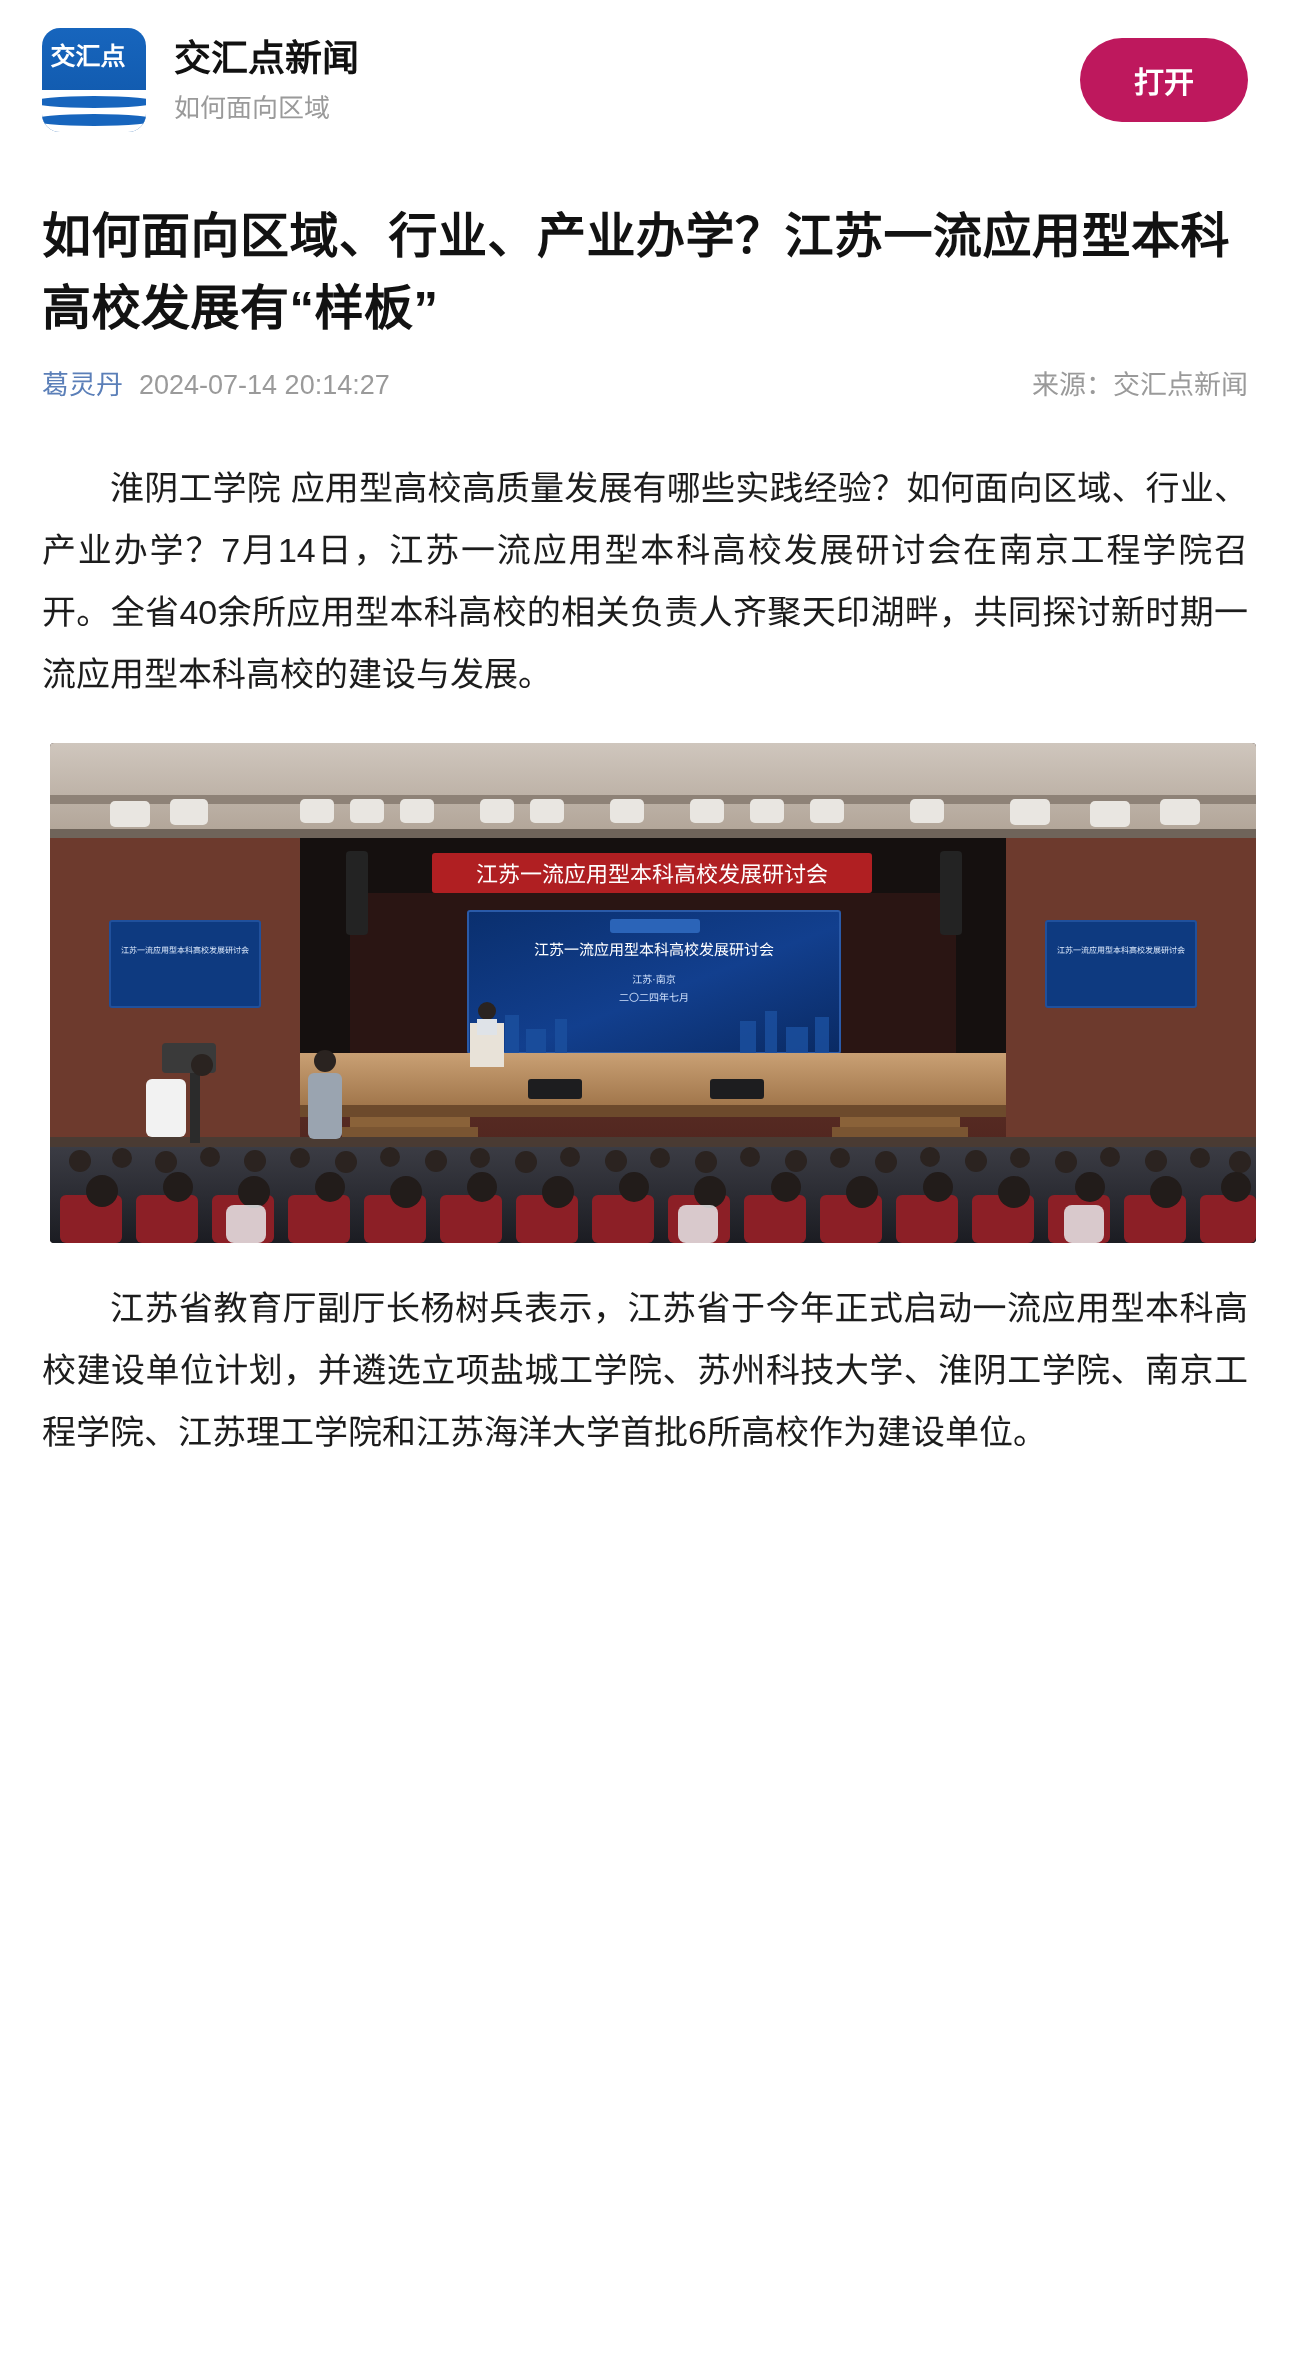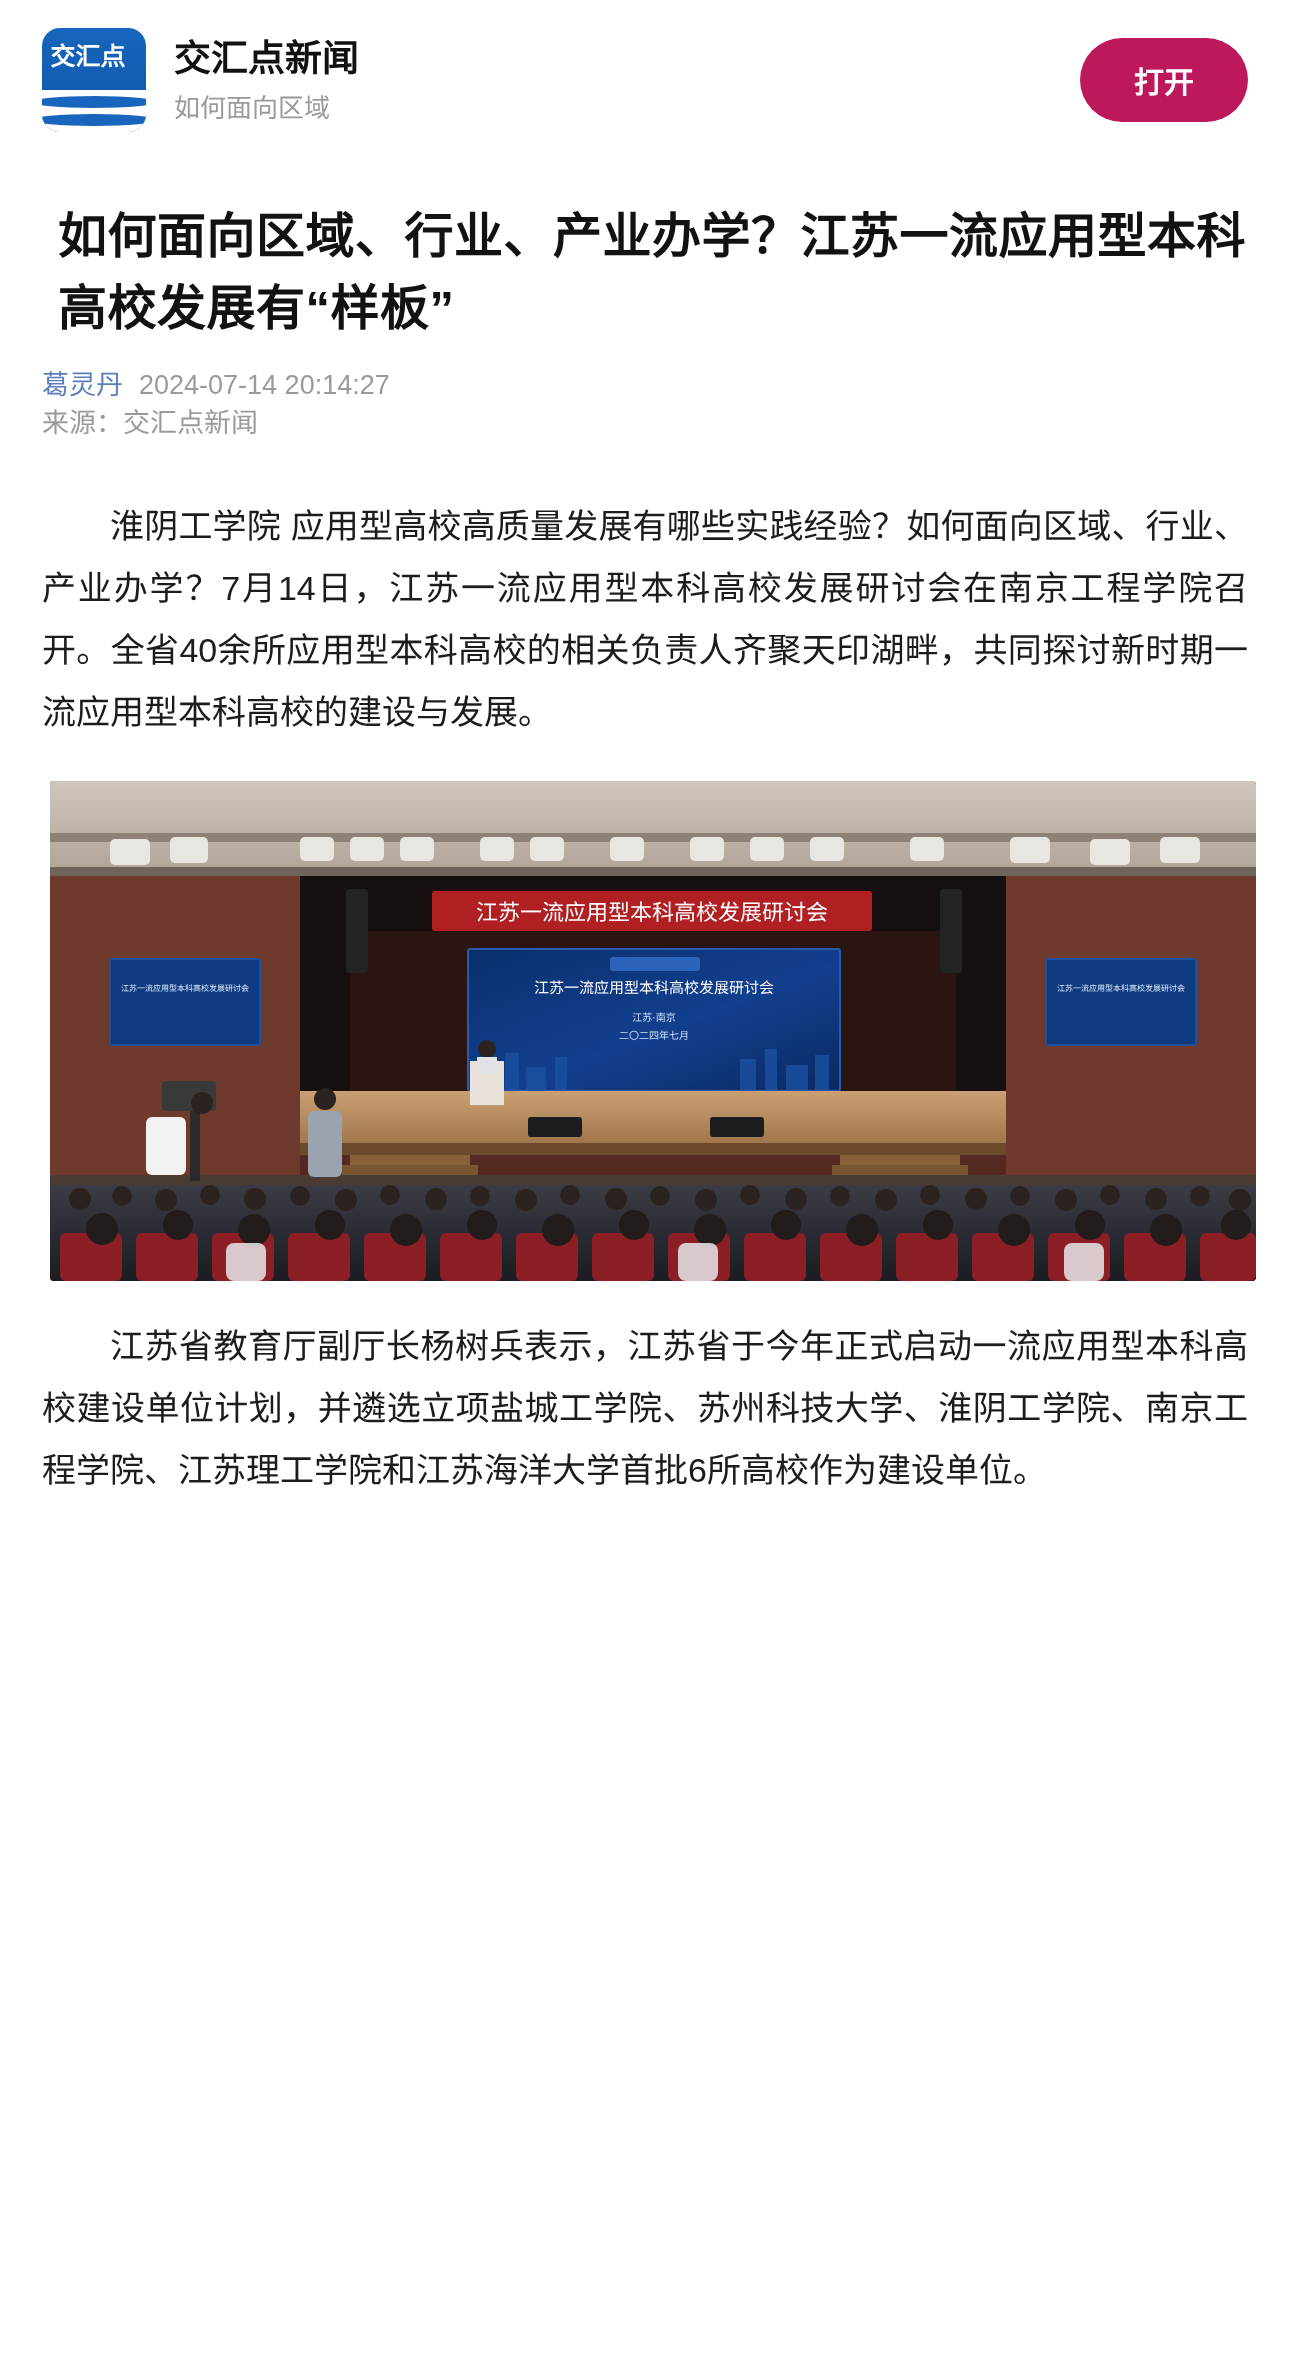--- a/index.html
+++ b/index.html
@@ -100,38 +100,37 @@
   
   .article {
     padding: 18px 42px 0 42px;
   }
   .headline {
     font-size: 49px;
     font-weight: 700;
     line-height: 72px;
     color: #121212;
     letter-spacing: 0.5px;
-    margin: 24px 0 0 16px;
+    margin: 24px 0 0 0;
   }
   .channel {
     margin-top: 40px;
     font-size: 30px;
     color: #8c8c8c;
     line-height: 42px;
   }
   .channel .channel-value { color: #8c8c8c; }
 
   .byline-row {
     margin-top: 22px;
     display: flex;
     align-items: baseline;
     justify-content: space-between;
     font-size: 27px;
     line-height: 38px;
-    flex-direction: column;
   }
   .byline-left { display: flex; align-items: baseline; }
   .author {
     color: #5b7fb8;
     margin-right: 16px;
   }
   .timestamp { color: #9a9a9a; }
   .source { color: #9a9a9a; }
 
   .divider {

